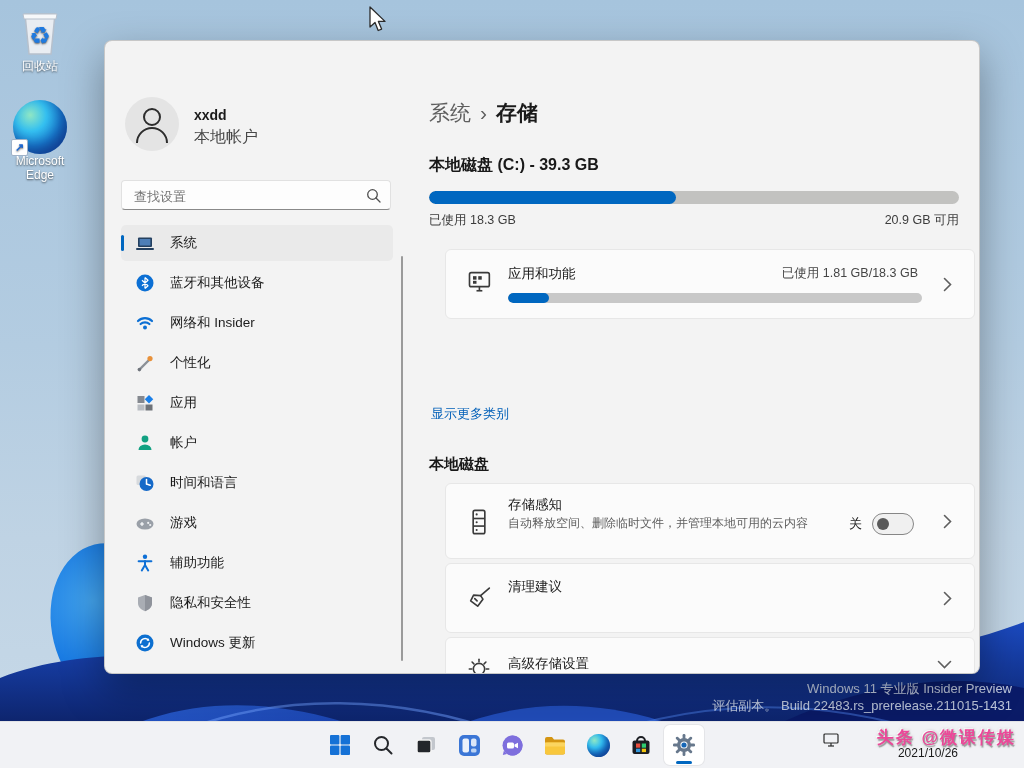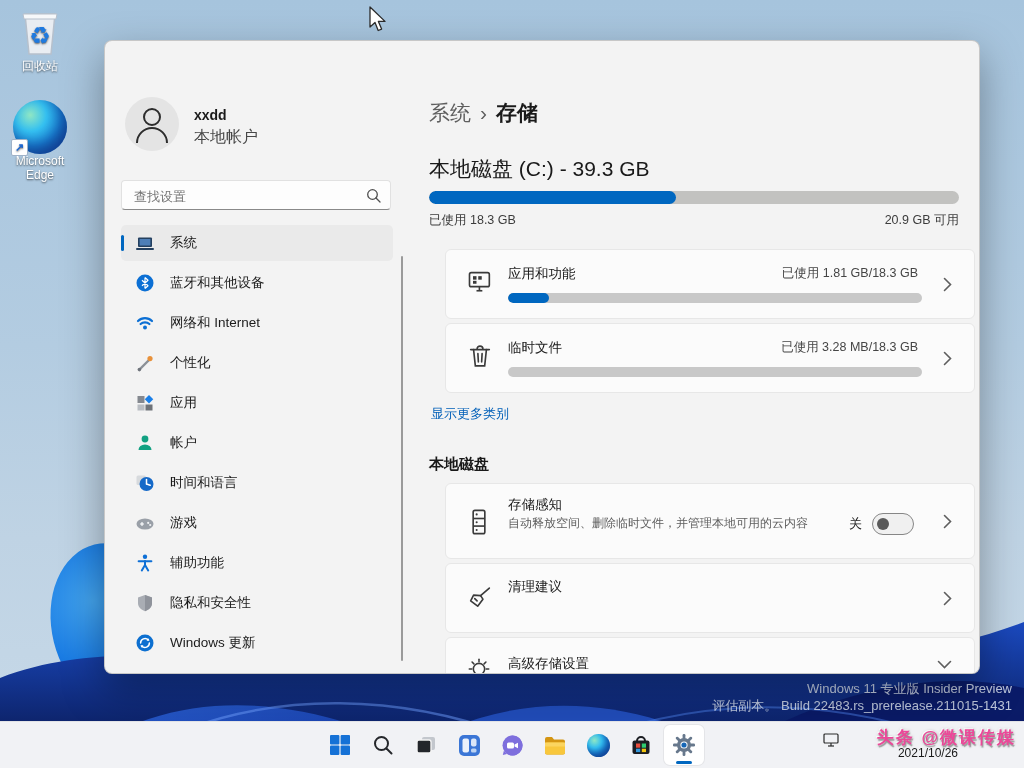--- a/index.html
+++ b/index.html
@@ -52,21 +52,21 @@
   .nav-item.selected::before{content:"";position:absolute;left:0;top:10px;width:3px;height:16px;
     border-radius:2px;background:#0067c0;}
   .nav-ic{width:20px;height:20px;flex:0 0 20px;}
   .nav-label{margin-left:15px;font-size:13.5px;color:#1b1b1b;}
   #side-scroll{position:absolute;left:296px;top:215px;width:2px;height:405px;background:#9a9a9a;border-radius:1px;}
   
   #main{position:absolute;left:324px;top:0;width:530px;height:632px;}
   #crumb{position:absolute;left:0;top:58px;font-size:21px;color:#5e5e5e;}
   #crumb .cur{color:#191919;font-weight:600;}
   #crumb .sep{margin:0 9px;color:#5e5e5e;}
-  #disk-title{position:absolute;left:0;top:114px;font-size:21px;font-weight:400;color:#191919;}
+  #disk-title{position:absolute;left:0;top:114px;font-size:16px;font-weight:700;color:#191919;}
   #disk-bar{position:absolute;left:0;top:150px;width:530px;height:13px;border-radius:7px;background:#c2c2c0;overflow:hidden;}
   #disk-bar .fill{height:100%;background:#0067c0;border-radius:7px;}
   #disk-used{position:absolute;left:0;top:171px;font-size:12.5px;color:#3c3c3c;}
   #disk-free{position:absolute;right:0;top:171px;font-size:12.5px;color:#3c3c3c;}
   .card{position:absolute;left:16px;width:530px;background:#fbfbfb;border:1px solid #e7e7e7;
     border-radius:6px;box-sizing:border-box;}
   .card-ic{position:absolute;left:20px;}
   .card-title{position:absolute;left:62px;font-size:13.5px;color:#1a1a1a;}
   .card-desc{position:absolute;left:62px;font-size:12px;color:#5e5e5e;line-height:16px;width:300px;}
   .card-val{position:absolute;right:56px;font-size:12.5px;color:#454545;}
@@ -181,21 +181,21 @@
       <span class="nav-label">蓝牙和其他设备</span>
     </div>
     <div class="nav-item">
       <svg class="nav-ic" viewBox="0 0 20 20">
           <g stroke="#0b6fd4" fill="none" stroke-linecap="round">
             <path d="M3,8 a10,10 0 0 1 14,0" stroke-width="2.2"></path>
             <path d="M5.6,11 a6.5,6.5 0 0 1 8.8,0" stroke-width="2.2"></path>
           </g>
           <circle cx="10" cy="14.6" r="2" fill="#0b6fd4"></circle>
         </svg>
-      <span class="nav-label">网络和 Internet</span>
+      <span class="nav-label">网络和 Insider</span>
     </div>
     <div class="nav-item">
       <svg class="nav-ic" viewBox="0 0 20 20">
           <line x1="5" y1="16" x2="13.5" y2="7.5" stroke="#8b9097" stroke-width="2.4" stroke-linecap="round"></line>
           <circle cx="15" cy="5.6" r="2.6" fill="#e8913a"></circle>
           <circle cx="4.4" cy="16.6" r="1.8" fill="#6f747c"></circle>
         </svg>
       <span class="nav-label">个性化</span>
     </div>
     <div class="nav-item">
@@ -298,39 +298,20 @@
       <div class="card-title" style="top:15px;">应用和功能</div>
       <div class="card-val" style="top:15px;">已使用 1.81 GB/18.3 GB</div>
       <svg class="chev" style="top:27px;" width="9" height="15" viewBox="0 0 9 15">
           <polyline points="1.5,1.5 7.5,7.5 1.5,13.5" fill="none" stroke="#5e5e5e" stroke-width="1.6" stroke-linecap="round"></polyline>
         </svg>
       <div class="mini-bar">
           <div class="fill" style="width: 9.9%;"></div>
         </div>
     </div>
 
-    <div class="card" style="top:282px;height:70px;">
-      <svg class="card-ic" style="top:18px;" width="28" height="28" viewBox="0 0 24 24">
-          <g fill="none" stroke="#3a3a3a" stroke-width="1.4" stroke-linecap="round">
-            <line x1="4" y1="6.5" x2="20" y2="6.5"></line>
-            <path d="M9.5,6 a2.5,2.5 0 0 1 5,0"></path>
-            <path d="M6.5,6.5 L8,20.5 L16,20.5 L17.5,6.5"></path>
-            <line x1="10.2" y1="10" x2="10.6" y2="17"></line>
-            <line x1="13.8" y1="10" x2="13.4" y2="17"></line>
-          </g>
-        </svg>
-      <div class="card-title" style="top:15px;">临时文件</div>
-      <div class="card-val" style="top:15px;">已使用 3.28 MB/18.3 GB</div>
-      <svg class="chev" style="top:27px;" width="9" height="15" viewBox="0 0 9 15">
-          <polyline points="1.5,1.5 7.5,7.5 1.5,13.5" fill="none" stroke="#5e5e5e" stroke-width="1.6" stroke-linecap="round"></polyline>
-        </svg>
-      <div class="mini-bar">
-          <div class="fill" style="width: 0%;"></div>
-        </div>
-    </div>
 
     <div id="show-more">显示更多类别</div>
     <div id="sect-title">本地磁盘</div>
 
     <div class="card" style="top:442px;height:76px;">
       <svg class="card-ic" style="top:24px;" width="26" height="28" viewBox="0 0 22 24">
           <g fill="none" stroke="#3a3a3a" stroke-width="1.4">
             <rect x="6" y="2" width="10" height="20" rx="1.5"></rect>
             <line x1="6" y1="9" x2="16" y2="9"></line>
             <line x1="6" y1="15.5" x2="16" y2="15.5"></line>

